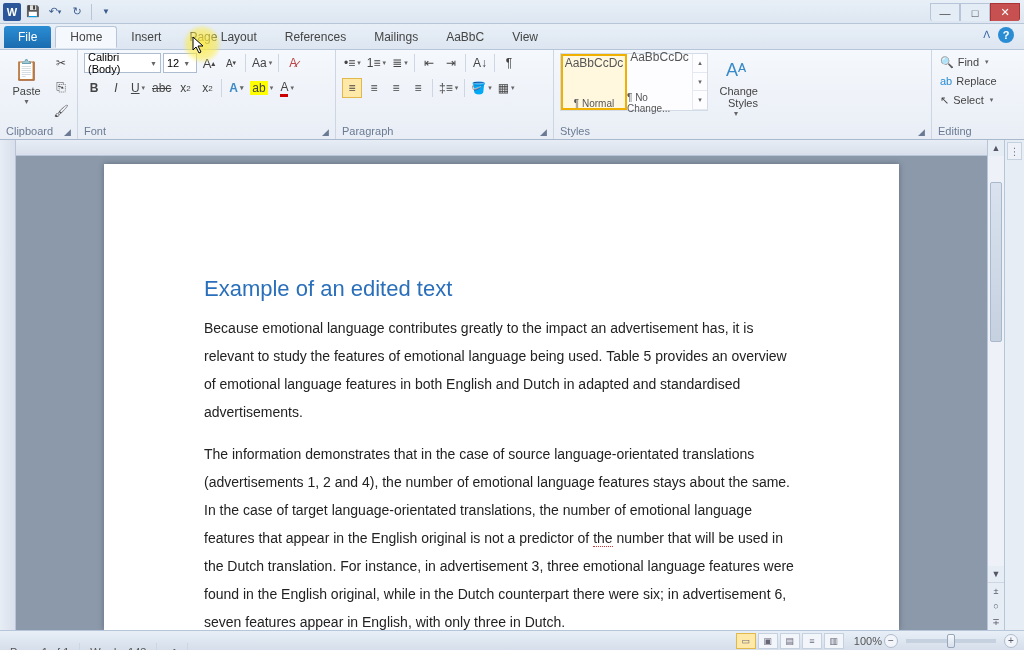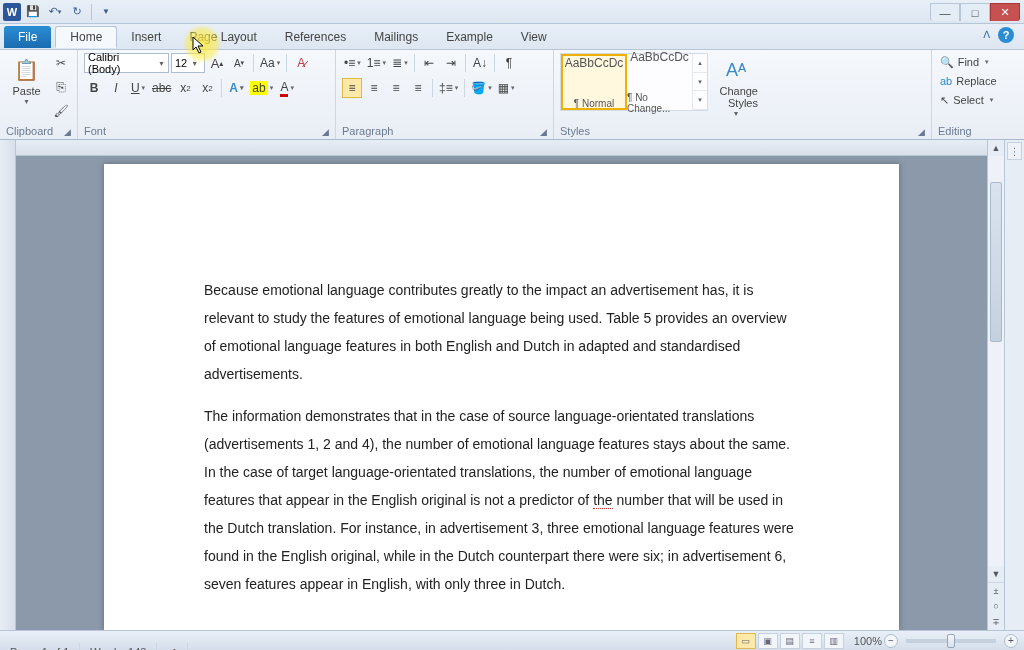--- a/index.html
+++ b/index.html
@@ -108,21 +108,21 @@
   </div>
 </div>
 
 <div class="tabsrow">
   <div class="file-tab">File</div>
   <div class="tab active">Home</div>
   <div class="tab">Insert</div>
   <div class="tab">Page Layout</div>
   <div class="tab">References</div>
   <div class="tab">Mailings</div>
-  <div class="tab">Example</div>
+  <div class="tab">AaBbC</div>
   <div class="tab">View</div>
   <div class="help-area">
     <span class="chev">ꓥ</span>
     <span class="q">?</span>
   </div>
 </div>
 
 <div class="ribbon">
 
   <div class="group" style="width:78px">
@@ -138,21 +138,21 @@
         <div class="smbtn">🖌</div>
       </div>
     </div>
     <div class="label"><span>Clipboard</span><span class="launcher">◢</span></div>
   </div>
 
   <div class="group" style="width:258px">
     <div class="body">
         <div class="col" style="width:100%; gap:5px">
       <div class="row">
-        <div class="combo" style="width:85px">
+        <div class="combo" style="width:77px">
               <span>Calibri (Body)</span>
               <span class="dd">▼</span>
             </div>
         <div class="combo" style="width:34px">
               <span>12</span>
               <span class="dd">▼</span>
             </div>
         <div class="smbtn" style="font-size:13px">A<span style="font-size:8px;vertical-align:super">▴</span></div>
         <div class="smbtn" style="font-size:10px">A<span style="font-size:7px;vertical-align:super">▾</span></div>
         <span style="width:1px;height:18px;background:#cdd7e4;margin:0 2px"></span>
@@ -271,20 +271,21 @@
     <div class="label"><span>Editing</span></div>
   </div>
 </div>
 
 <div class="docarea">
   <div class="ruler-v"></div>
   <div class="canvas-wrap">
     <div class="ruler-h"></div>
     <div class="canvas">
       <div class="page">
+        <h1>Example of an edited text</h1>
         <p>Because emotional language contributes greatly to the impact an advertisement has, it is relevant to study the features of emotional language being used. Table 5 provides an overview of emotional language features in both English and Dutch in adapted and standardised advertisements.</p>
         <p><span>The information demonstrates that in the case of source language-orientated translations (advertisements 1, 2 and 4), the number of emotional language features stays about the same. In the case of target language-orientated translations, the number of emotional language features that appear in the English original is not a predictor of </span><span class="dotted">the</span><span> number that will be used in the Dutch translation. For instance, in advertisement 3, three emotional language features were found in the English original, while in the Dutch counterpart there were six; in advertisement 6, seven features appear in English, with only three in Dutch.</span></p>
       </div>
     </div>
   </div>
   <div class="vscroll">
     <div class="arr">▲</div>
     <div class="track">
         <div class="thumb"></div>
       </div>

